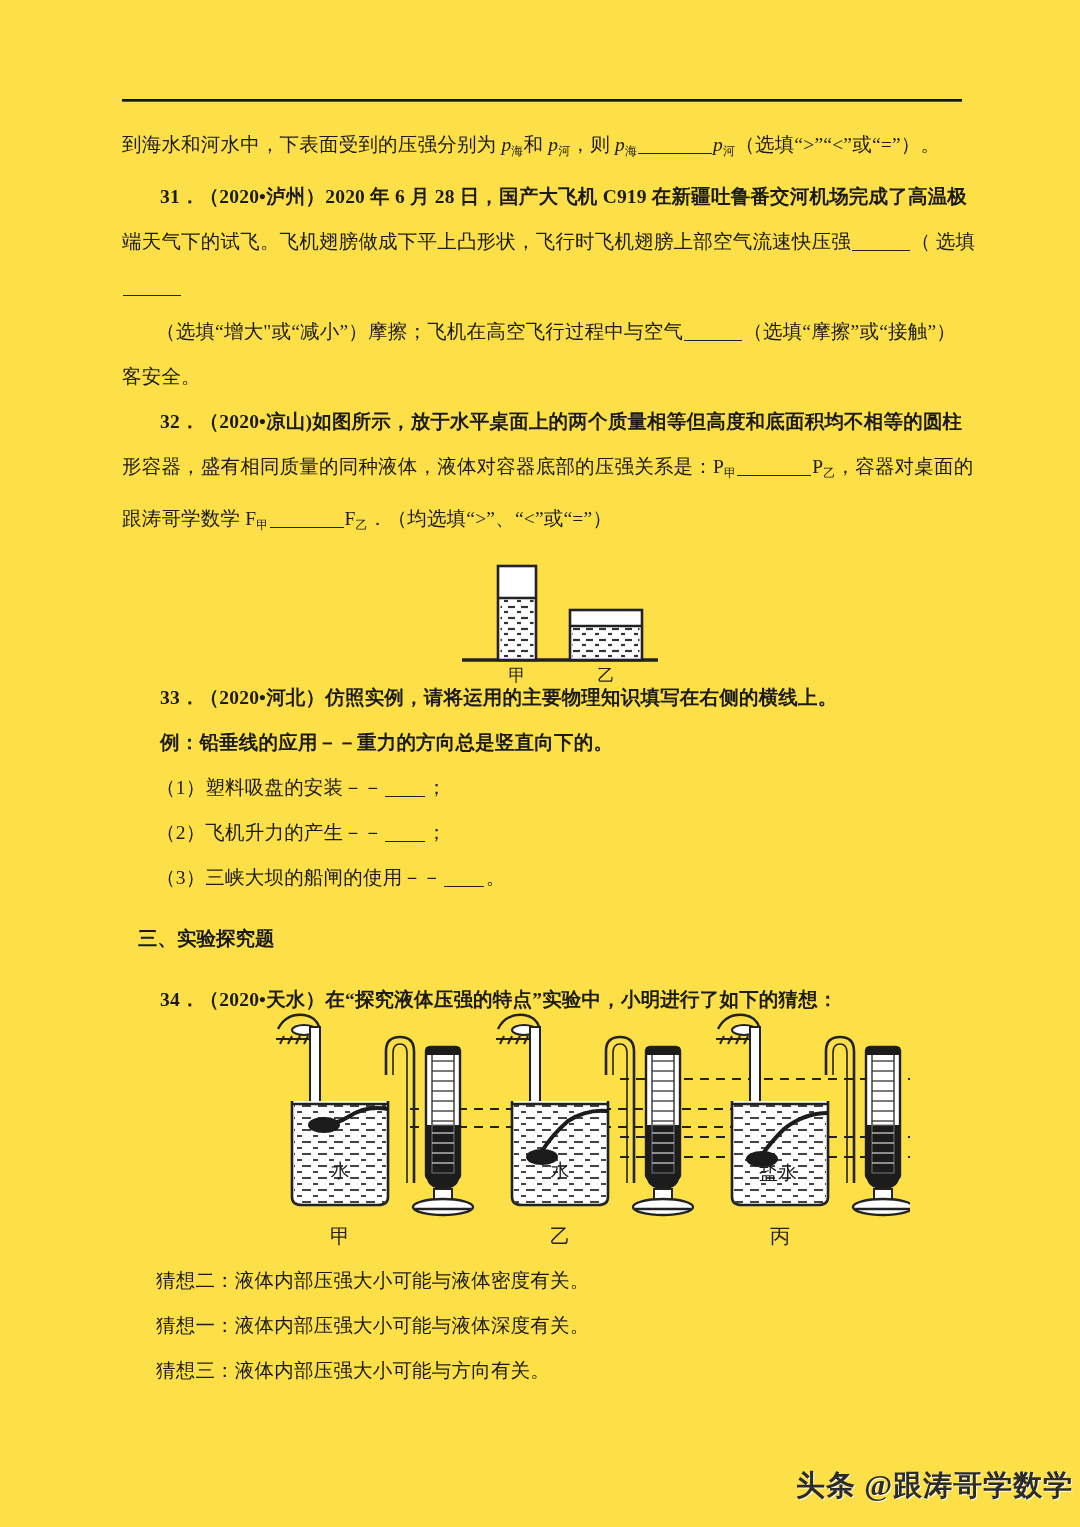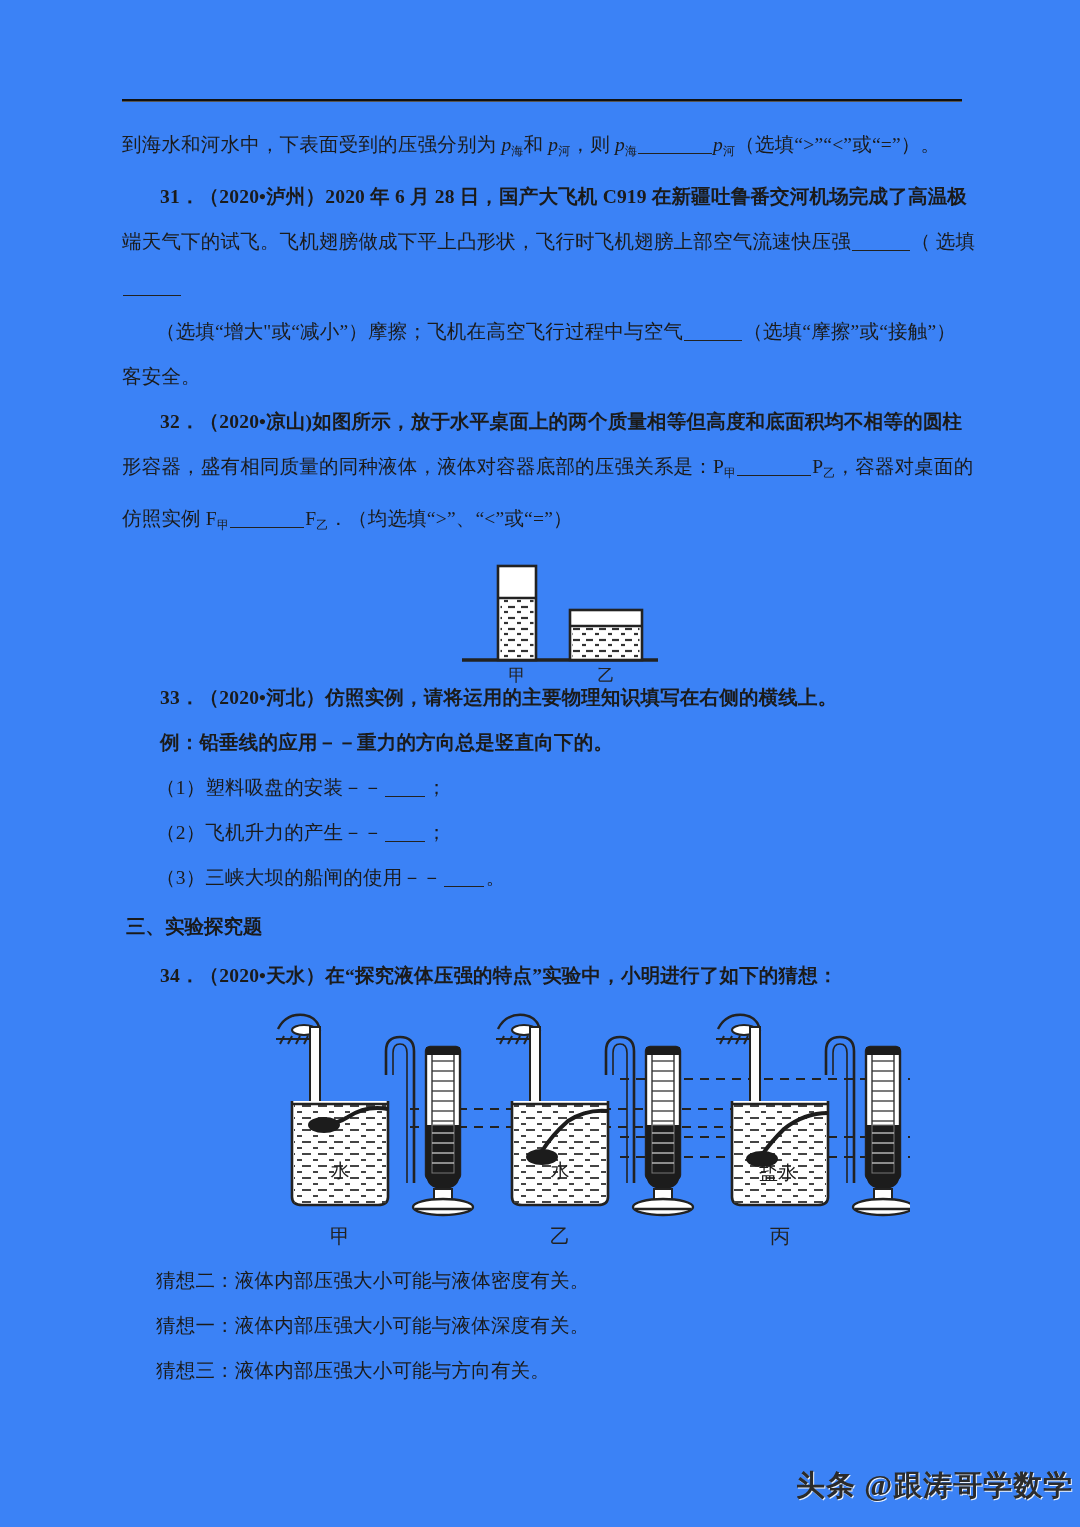--- a/index.html
+++ b/index.html
@@ -11,21 +11,21 @@
     width: 1080px;
     height: 1527px;
     position: relative;
     font-family: "Liberation Serif", "DejaVu Serif", serif;
     color: #1a1a1a;
     overflow: hidden;
   }
   .page {
     position: absolute;
     inset: 0;
-    background: #3b82f6;
+    background: #fde047;
   }
   .rule {
     position: absolute;
     left: 122px;
     top: 99px;
     width: 840px;
     height: 0;
     border-top: 2px solid #111;
     border-bottom: 1px solid #555;
   }
@@ -42,21 +42,21 @@
     letter-spacing: 0.2px;
     white-space: nowrap;
     color: #1b1b1b;
   }
   p.indent { text-indent: 38px; font-weight: bold; }
   p.indent2 { text-indent: 34px; }
   .sec-title {
     font-weight: bold;
     font-size: 19.5px;
     line-height: 45px;
-    margin: 4px;
+    margin: 16px;
     font-family: "Liberation Sans", "DejaVu Sans", sans-serif;
   }
   .blank-long {
     display: inline-block;
     width: 74px;
     border-bottom: 1.6px solid #222;
     vertical-align: -3px;
     margin: 0 1px;
   }
   .blank-med {
@@ -119,21 +119,21 @@
     <p class="line indent2">
       <span>（选填“增大"或“减小”）摩擦；飞机在高空飞行过程中与空气</span><span class="blank-med"></span><span>（选填“摩擦”或“接触”）</span>
     </p>
     <p class="line">客安全。</p>
 
     <p class="line indent">32．（2020•凉山)如图所示，放于水平桌面上的两个质量相等但高度和底面积均不相等的圆柱</p>
     <p class="line">
       <span>形容器，盛有相同质量的同种液体，液体对容器底部的压强关系是：P</span><sub class="cn">甲</sub><span class="blank-long"></span><span>P</span><sub class="cn">乙</sub><span>，容器对桌面的</span>
     </p>
     <p class="line">
-      <span>仿照实例 F</span><sub class="cn">甲</sub><span class="blank-long"></span><span>F</span><sub class="cn">乙</sub><span>．（均选填“&gt;”、“&lt;”或“=”）</span>
+      <span>跟涛哥学数学 F</span><sub class="cn">甲</sub><span class="blank-long"></span><span>F</span><sub class="cn">乙</sub><span>．（均选填“&gt;”、“&lt;”或“=”）</span>
     </p>
   </div>
 
   <div class="fig" style="left:430px; top:548px; width:260px; height:140px;">
     <svg width="260" height="140" viewBox="0 0 260 140">
       <defs>
         <pattern id="liq" width="13" height="11" patternUnits="userSpaceOnUse">
           <line x1="0" y1="4" x2="7" y2="4" stroke="#333" stroke-width="2.2"></line>
           <line x1="9" y1="9" x2="13" y2="9" stroke="#333" stroke-width="2.2"></line>
         </pattern>

